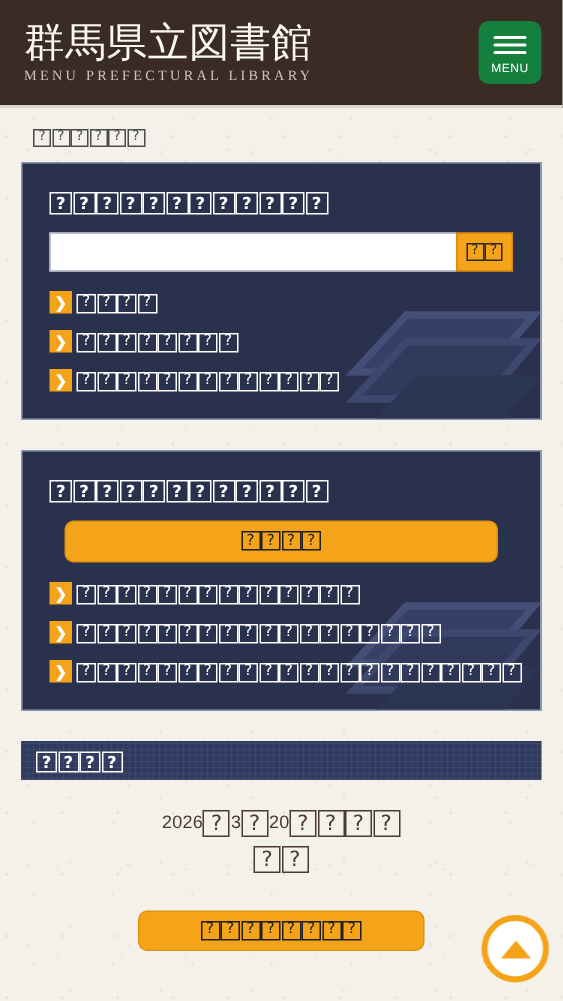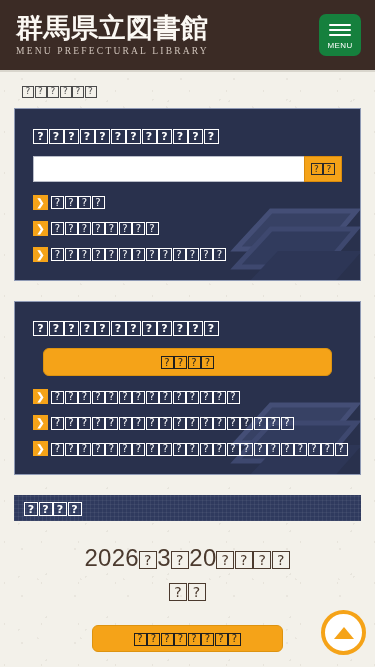--- a/index.html
+++ b/index.html
@@ -62,21 +62,21 @@
     display: flex;
     align-items: center;
     padding: 0 14px 0 16px;
     border-bottom: 2px solid #d9d6cd;
   }
   .brand { flex: 1; }
   .brand-jp {
     color: #fbf8f3;
     font-family: "Liberation Serif", serif;
     font-size: 27px;
-    font-weight: 700;
+    font-weight: 400;
     letter-spacing: .5px;
     line-height: 1.1;
     white-space: nowrap;
   }
   .brand-en {
     color: #cfc3ba;
     font-family: "Liberation Serif", serif;
     font-size: 9.5px;
     letter-spacing: 2.2px;
     margin-top: 3px;
@@ -235,21 +235,21 @@
   .section-bar .tofu i { width: 14px; height: 14px; }
   .section-bar .tofu i::after { font-size: 11px; }
 
   
   .date-block {
     text-align: center;
     padding: 20px 0 14px;
     color: #4b3a2e;
   }
   .date-line {
-    font-size: 24px;
+    font-size: 12px;
     letter-spacing: .2px;
     line-height: 1.45;
   }
   .date-line .tofu i { width: 18px; height: 18px; }
   .date-line .tofu i::after { font-size: 14px; }
   .date-sub {
     font-size: 20px;
     line-height: 1.45;
   }
   .date-sub .tofu i { width: 18px; height: 18px; }

